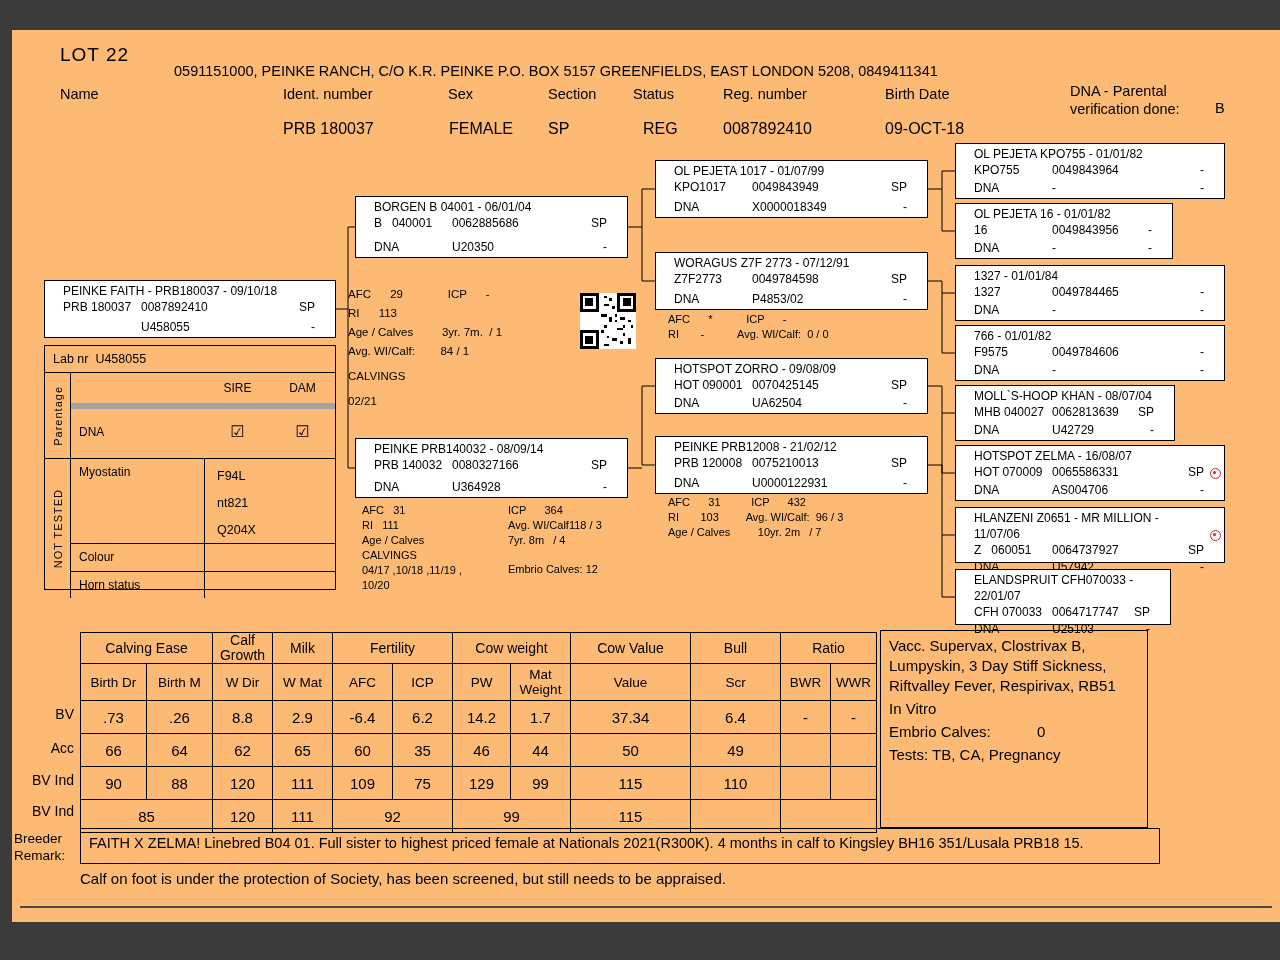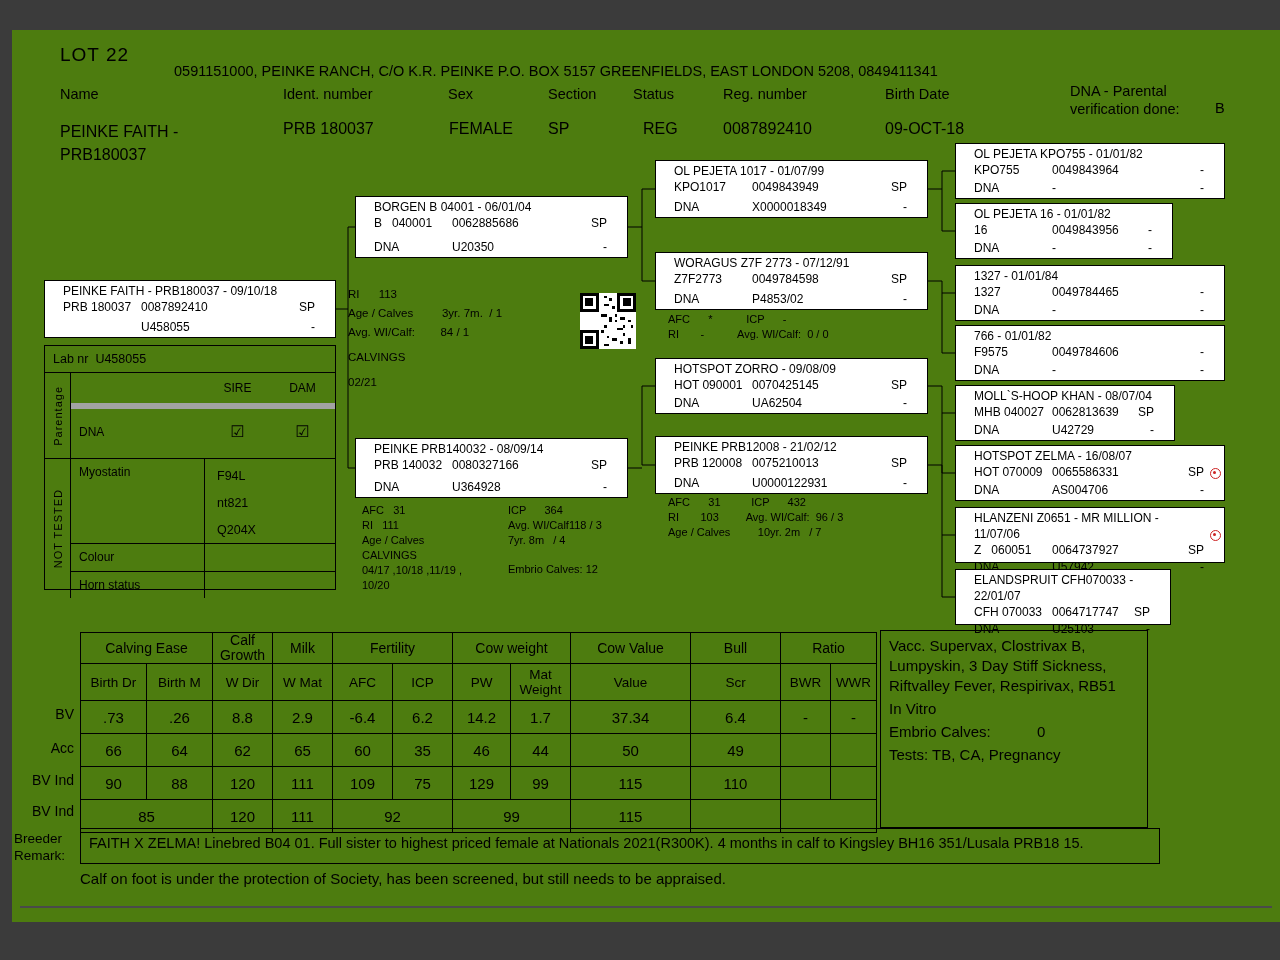--- a/index.html
+++ b/index.html
@@ -1,18 +1,18 @@
 <!DOCTYPE html>
 <html><head>
 <meta charset="utf-8">
 <style>
   html,body{margin:0;padding:0;}
   body{width:1280px;height:960px;background:#3b3b3b;position:relative;
        font-family:"Liberation Sans",sans-serif;color:#000;overflow:hidden;}
-  .page{position:absolute;left:12px;top:30px;width:1268px;height:892px;background:#4d7c0f;}
+  .page{position:absolute;left:12px;top:30px;width:1268px;height:892px;background:#fdba74;}
   .abs{position:absolute;}
   .pre{white-space:pre;}
   
   .lot{font-size:19px;letter-spacing:1px;}
   .owner{font-size:14.5px;}
   .flabel{font-size:14.5px;}
   .fvalue{font-size:16px;}
   
   .pbox{position:absolute;border:1px solid #000;font-size:12px;line-height:1.35;
         padding:2px 18px;box-sizing:border-box;display:flex;flex-direction:column;background:#fff;}
@@ -74,21 +74,20 @@
   <div class="abs flabel" style="left:48px;top:56px">Name</div>
   <div class="abs flabel" style="left:271px;top:56px">Ident. number</div>
   <div class="abs flabel" style="left:436px;top:56px">Sex</div>
   <div class="abs flabel" style="left:536px;top:56px">Section</div>
   <div class="abs flabel" style="left:621px;top:56px">Status</div>
   <div class="abs flabel" style="left:711px;top:56px">Reg. number</div>
   <div class="abs flabel" style="left:873px;top:56px">Birth Date</div>
   <div class="abs flabel" style="left:1058px;top:52px;width:148px;line-height:18px">DNA - Parental verification done:</div>
   <div class="abs flabel" style="left:1203px;top:70px">B</div>
 
-  <div class="abs fvalue" style="left:48px;top:90px;width:175px;line-height:23px">PEINKE FAITH - PRB180037</div>
   <div class="abs fvalue" style="left:271px;top:90px">PRB 180037</div>
   <div class="abs fvalue" style="left:437px;top:90px">FEMALE</div>
   <div class="abs fvalue" style="left:536px;top:90px">SP</div>
   <div class="abs fvalue" style="left:631px;top:90px">REG</div>
   <div class="abs fvalue" style="left:711px;top:90px">0087892410</div>
   <div class="abs fvalue" style="left:873px;top:90px">09-OCT-18</div>
 
   <svg class="conn" width="1268" height="892">
     <path d="M324,279 H336 M336,197 V438 M336,197 H343 M336,438 H343
              M616,197 H630 M630,159 V251 M630,159 H643 M630,251 H643
@@ -295,20 +294,21 @@
         <span class="badge">SP</span>
       </div>
     <div class="row bottom">
         <span class="id">DNA</span>
         <span class="num">U25103</span>
         <span class="badge">-</span>
       </div>
   </div>
 
   <div class="stats big" style="left:336px;top:255px;width:285px">
+    <div class="sr">AFC      29              ICP      -</div>
     <div class="sr">RI      113</div>
     <div class="sr">Age / Calves         3yr. 7m.  / 1</div>
     <div class="sr">Avg. WI/Calf:        84 / 1</div>
     <div class="sr mt">CALVINGS</div>
     <div class="sr mt">02/21</div>
   </div>
 
   <svg class="abs" style="left:568px;top:263px" width="56" height="56" viewBox="0 0 21 21" shape-rendering="crispEdges">
     <rect x="0" y="0" width="21" height="21" fill="#fff"></rect>
     <g fill="#000">

